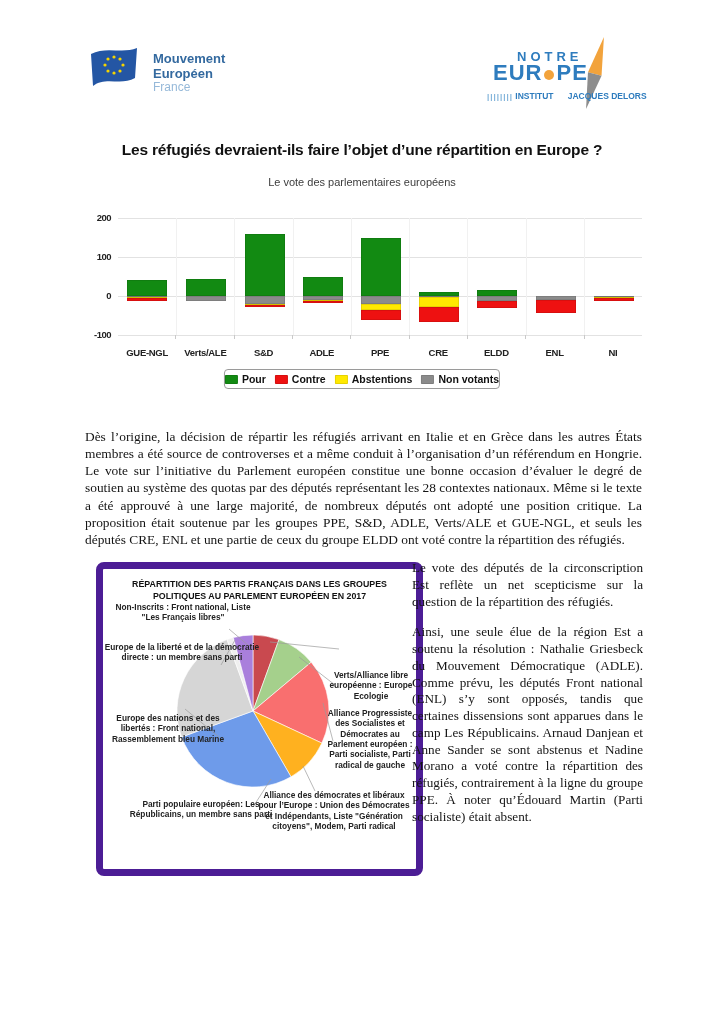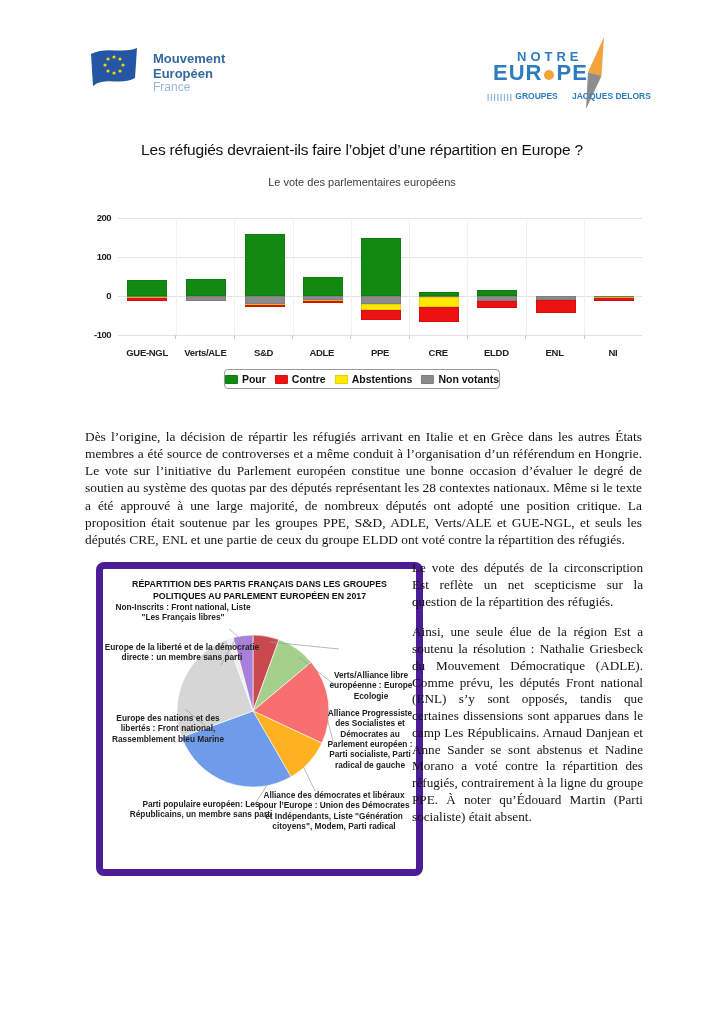--- a/index.html
+++ b/index.html
@@ -15,21 +15,21 @@
   .logo-right{position:absolute;left:487px;top:36px;width:160px;height:80px;}
   .ne-top{position:absolute;left:30px;top:13px;font-size:13px;font-weight:bold;letter-spacing:4px;color:#2e7cbe;}
   .ne-main{position:absolute;left:6px;top:24px;font-size:22px;font-weight:bold;letter-spacing:1px;color:#2e7cbe;display:flex;align-items:center;}
   .ne-dot{display:inline-block;width:10px;height:10px;border-radius:50%;background:#f2a33c;margin:4px 2px 0 2px;}
   .ne-bottom{position:absolute;left:0px;top:55px;font-size:8.5px;font-weight:bold;color:#2e7cbe;white-space:nowrap;}
   .ne-ticks{color:#79aed8;letter-spacing:1px;font-size:8px;}
   .ne-needle{position:absolute;left:88px;top:-6px;}
 
   
   .doc-title{position:absolute;left:0;top:141px;width:100%;text-align:center;
-             font-size:15.5px;font-weight:normal;letter-spacing:-0.2px;color:#111;}
+             font-size:15.5px;font-weight:bold;letter-spacing:-0.2px;color:#111;}
   .doc-subtitle{position:absolute;left:0;top:176px;width:100%;text-align:center;font-size:11px;color:#3c3c3c;}
 
   
   .chart{position:absolute;left:92px;top:218px;width:552px;height:138px;}
   .bar-y-axis{position:absolute;left:0;top:0;width:22px;height:117px;}
   .ytick{position:absolute;right:3px;width:100%;text-align:right;font-size:9.5px;font-weight:bold;color:#222;letter-spacing:-0.5px;}
   .bar-plot{position:absolute;left:26px;top:0;width:524px;height:117px;}
   .gridline{position:absolute;left:0;width:100%;height:1px;background:#e2e2e2;}
   .bar-col{position:absolute;top:0;height:117px;}
   .bar-col.sep{border-left:1px solid #f1f1f1;}
@@ -105,21 +105,21 @@
         <span>PE</span>
     </div>
     <svg class="ne-needle" width="40" height="86" viewBox="0 0 40 86">
       <g transform="rotate(14 20 43)">
         <polygon points="20,6 27,44 13,44" fill="#f2a33c"></polygon>
         <polygon points="13,44 27,44 20,80" fill="#8d8d8d"></polygon>
       </g>
     </svg>
     <div class="ne-bottom">
       <span class="ne-ticks">||||||||</span>
-      <span>GROUPES</span>
+      <span>INSTITUT</span>
       &nbsp;&nbsp;&nbsp;&nbsp;
       <span>JACQUES DELORS</span>
     </div>
   </div>
 
   <div class="doc-title">Les réfugiés devraient-ils faire l’objet d’une répartition en Europe ?</div>
   <div class="doc-subtitle">Le vote des parlementaires européens</div>
 
   <div class="chart">
     <div class="bar-y-axis">

